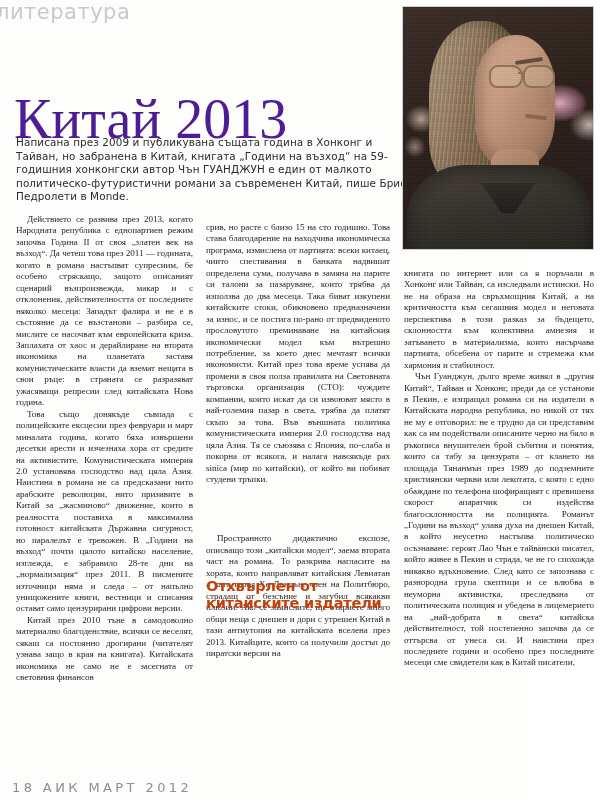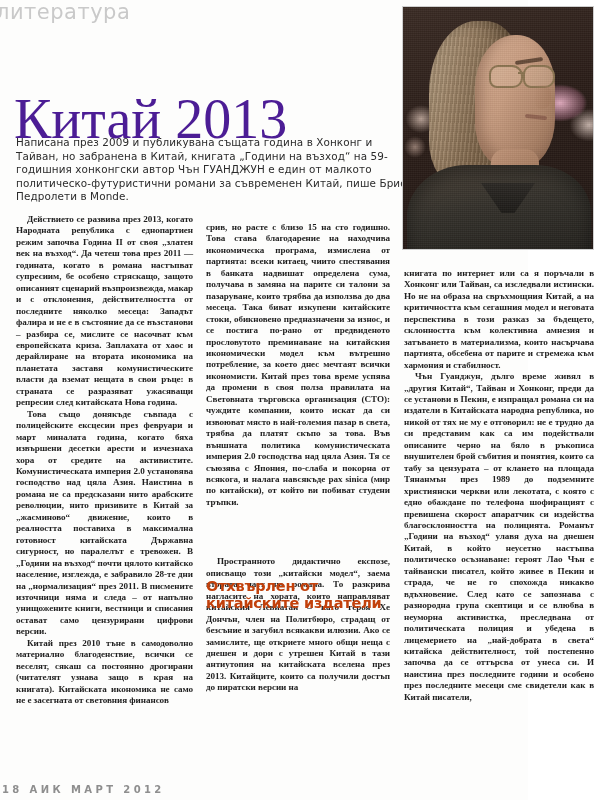--- a/index.html
+++ b/index.html
@@ -219,21 +219,20 @@
     font-size: 9.1px;
     line-height: 11.45px;
     text-align: justify;
     color: #1f1f1f;
     hyphens: manual;
     letter-spacing: -0.05px;
   }
   .col p {
     margin: 0;
     text-indent: 11px;
-    font-weight: bold;
   }
   .col p.no-indent { text-indent: 0; margin-top: 8px; }
 
   #col1 { left: 16px; width: 177px; }
   #col2 { left: 206px; width: 184px; }
   #col3 { left: 404px; top: 260px; width: 190px; }
 
   
   .subhead {
     position: absolute;
@@ -249,26 +248,26 @@
   }
 
   
   .subhead-gap {
     height: 48px;
   }
 
   
   .folio {
     position: absolute;
-    left: 2px;
+    left: 12px;
     bottom: 5px;
     font-family: "DejaVu Sans", "Liberation Sans", sans-serif;
-    font-size: 10px;
+    font-size: 13px;
     letter-spacing: 3.4px;
-    font-weight: 700;
+    font-weight: 400;
     color: #8e8e8e;
     white-space: nowrap;
   }
 </style>
 </head>
 <body>
 
 <div class="page">
 
   <div class="section-kicker">литература</div>

